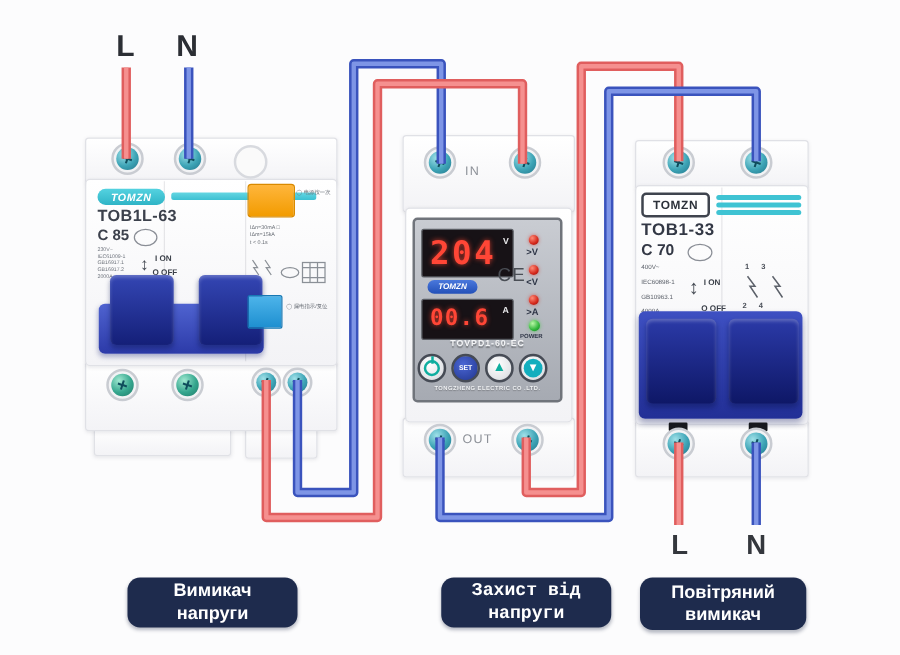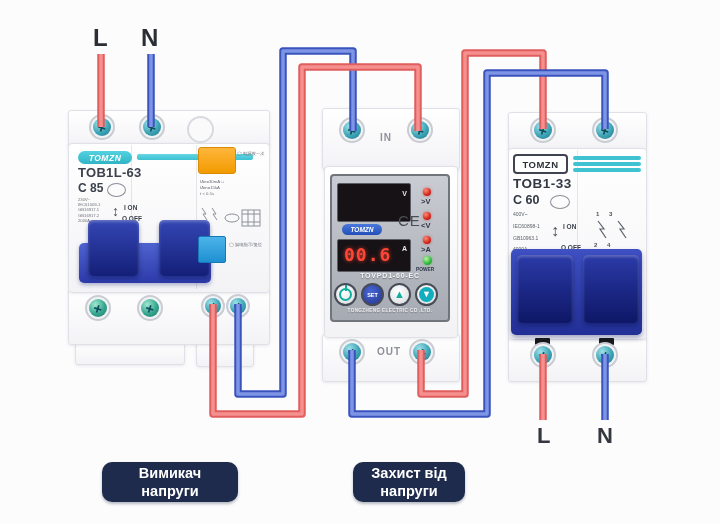--- a/index.html
+++ b/index.html
@@ -42,21 +42,21 @@
   .lb-rcdspecs{left:200px;top:179px;font-size:4.3px;line-height:6.2px;color:#676c74;}
   .lb-test{left:198px;top:236px;width:26px;height:25px;background:linear-gradient(#4db4ea,#1e8fd0);
         border:1px solid #1678b4;border-radius:2px;}
   
   .vp-bezel{left:330px;top:174px;width:120px;height:148px;background:linear-gradient(#c9ccd2,#a6aab2);
         border:2px solid #70747b;border-radius:4px;box-sizing:border-box;}
   .disp{position:absolute;background:#171216;border:1px solid #5a5d63;border-radius:2px;overflow:hidden;}
   .digits{position:absolute;font-family:"DejaVu Sans Mono",monospace;font-weight:bold;color:#ff4636;
         text-shadow:0 0 4px rgba(255,70,50,.75);}
   .dunit{position:absolute;color:#e8e8ea;font-size:7px;font-weight:bold;}
-  .inout{position:absolute;font-size:10px;font-weight:bold;color:#8d9198;letter-spacing:1px;text-align:center;}
+  .inout{position:absolute;font-size:10px;font-weight:normal;color:#8d9198;letter-spacing:1px;text-align:left;}
   .vp-logo{left:342px;top:224px;width:40px;height:11px;background:linear-gradient(#4a78dc,#2350b8);
         border-radius:6px;color:#fff;font-size:6.5px;font-weight:bold;font-style:italic;
         display:flex;align-items:center;justify-content:center;}
   .vp-ce{left:398px;top:212px;font-size:15px;color:#4a4e55;letter-spacing:1px;}
   .led{position:absolute;width:8px;height:8px;border-radius:50%;}
   .led.red{background:radial-gradient(circle at 35% 30%,#ff8a76,#d3261a 60%,#8f120c);box-shadow:0 0 3px rgba(220,40,30,.6);}
   .led.grn{background:radial-gradient(circle at 35% 30%,#b9f7a6,#2fb53a 60%,#157a20);box-shadow:0 0 3px rgba(60,200,60,.7);}
   .ledlbl{position:absolute;font-size:7.5px;font-weight:bold;color:#2e3546;}
   .vp-model{left:330px;top:272px;width:120px;text-align:center;font-size:7px;font-weight:bold;color:#f4f5f7;
         letter-spacing:.8px;text-shadow:0 1px 1px rgba(0,0,0,.35);}
@@ -161,20 +161,21 @@
 
   <div>
     <div class="panel" style="left:322px;top:108px;width:136px;height:60px;"></div>
     <div class="panel" style="left:322px;top:334px;width:136px;height:46px;"></div>
     <div class="panel" style="left:324px;top:166px;width:132px;height:170px;border-radius:4px;"></div>
     <div class="inout" style="left:372px;top:132px;width:28px;">IN</div>
     <div class="inout" style="left:370px;top:346px;width:38px;">OUT</div>
 
     <div class="abs vp-bezel"></div>
     <div class="disp" style="left:337px;top:183px;width:72px;height:37px;">
+      <span class="digits" style="left:6px;top:4px;font-size:26px;letter-spacing:2px;">204</span>
       <span class="dunit" style="right:3px;top:6px;">V</span>
     </div>
     <div class="abs vp-logo">
         <span>TOMZN</span>
       </div>
     <div class="abs vp-ce">CE</div>
     <div class="disp" style="left:337px;top:239px;width:72px;height:31px;">
       <span class="digits" style="left:6px;top:4px;font-size:18px;letter-spacing:1px;">00.6</span>
       <span class="dunit" style="right:3px;top:5px;">A</span>
     </div>
@@ -217,21 +218,21 @@
     <div class="panel" style="left:508px;top:148px;width:137px;height:190px;border-radius:4px;"></div>
     <div class="seam" style="left:577px;top:150px;height:98px;"></div>
 
     <div class="abs rb-logo">
         <span>TOMZN</span>
       </div>
     <div class="stripe" style="top:156px;"></div>
     <div class="stripe" style="top:162px;"></div>
     <div class="stripe" style="top:168px;"></div>
     <div class="abs rb-model">TOB1-33</div>
-    <div class="abs rb-rating">C 60</div>
+    <div class="abs rb-rating">C 70</div>
     <div class="ccc" style="left:550px;top:195px;width:18px;height:12px;"></div>
     <div class="abs rb-specs">
       <div>400V~</div>
       <div>IEC60898-1</div>
       <div>GB10963.1</div>
       <div>4000A</div>
     </div>
     <div class="updown" style="left:551px;top:222px;font-size:16px;">↕</div>
     <div class="onoff" style="left:563px;top:223px;">I ON</div>
     <div class="onoff" style="left:561px;top:244px;">O OFF</div>
@@ -293,18 +294,22 @@
 
   <div class="term-lbl" style="left:93px;top:24px;">L</div>
   <div class="term-lbl" style="left:141px;top:24px;">N</div>
   <div class="term-lbl out" style="left:537px;top:423px;">L</div>
   <div class="term-lbl out" style="left:597px;top:423px;">N</div>
 
   <div class="badge" style="left:102px;width:136px;">
     <span>Вимикач</span>
     <span>напруги</span>
   </div>
-  <div class="badge" style="left:353px;width:112px;">
+  <div class="badge" style="left:353px;width:136px;font-family:Liberation Mono, monospace;">
     <span>Захист від</span>
     <span>напруги</span>
   </div>
+  <div class="badge" style="left:512px;width:133px;height:42px;">
+    <span>Повітряний</span>
+    <span>вимикач</span>
+  </div>
 
 </div>
 
 </body></html>

